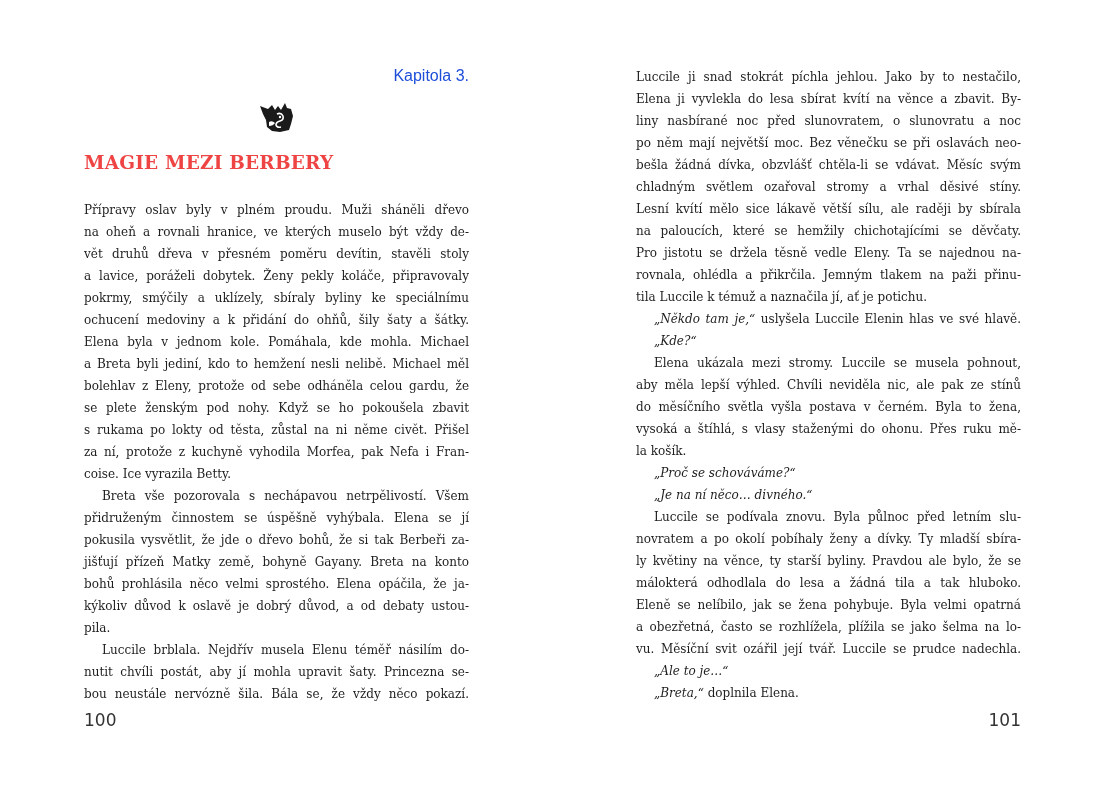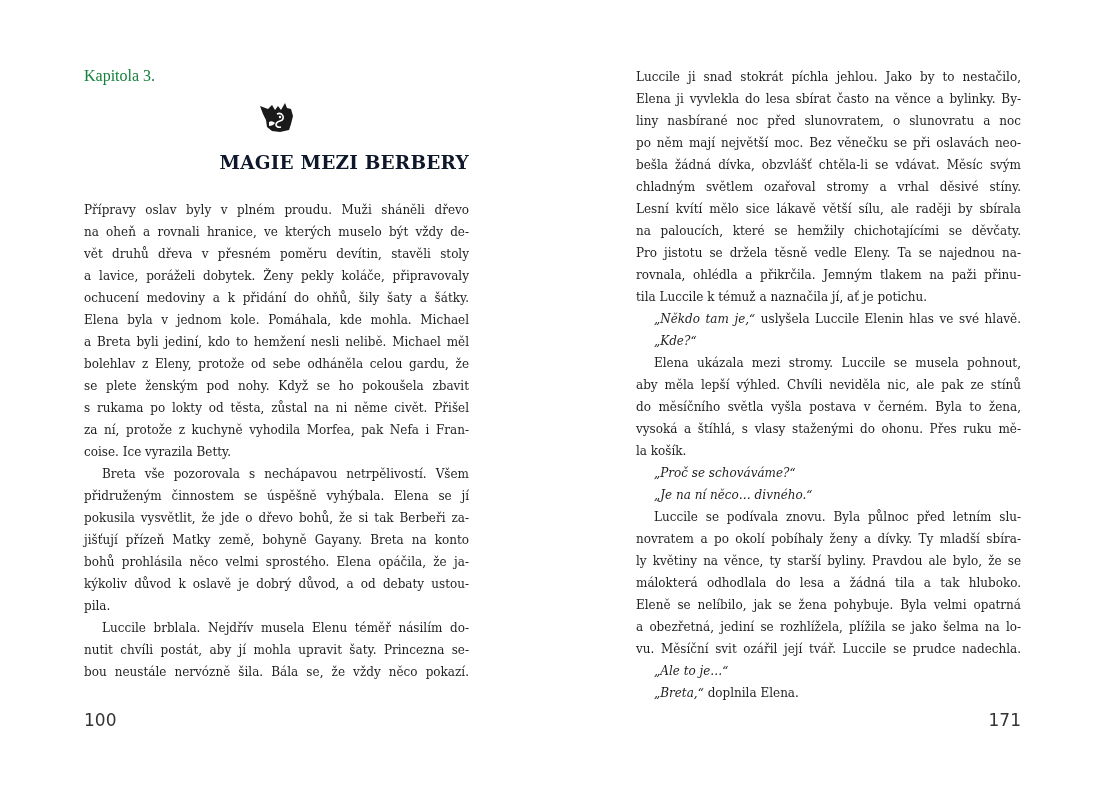--- a/index.html
+++ b/index.html
@@ -1,24 +1,24 @@
 <!DOCTYPE html>
 <html><head>
 <meta charset="utf-8">
 <style>
   html, body { margin: 0; padding: 0; background: #ffffff; }
   body { width: 1105px; height: 800px; position: relative; overflow: hidden; color: #1e1e1e; }
   .page { position: absolute; top: 0; height: 800px; }
   .page.left { left: 84px; width: 385px; }
   .page.right { left: 636px; width: 385px; }
-  .chapter-label { position: absolute; top: 67px; left: 0; width: 385px; text-align: left;
-    font-family: Liberation Serif, serif; font-size: 16px; color: #15803d; }
+  .chapter-label { position: absolute; top: 67px; left: 0; width: 385px; text-align: right;
+    font-family: Liberation Sans, sans-serif; font-size: 16px; color: #1d4ed8; }
   .ornament { position: absolute; top: 100px; left: 174px; width: 38px; height: 34px; }
-  .chapter-title { position: absolute; top: 152px; left: 0; width: 385px; text-align: right;
-    font-family: "DejaVu Serif", serif; font-weight: bold; font-size: 18.5px; letter-spacing: 0.2px; color: #0f172a; }
+  .chapter-title { position: absolute; top: 152px; left: 0; width: 385px; text-align: left;
+    font-family: "DejaVu Serif", serif; font-weight: bold; font-size: 18.5px; letter-spacing: 0.2px; color: #ef4444; }
   .body { position: absolute; left: 0; width: 385px; font-family: "DejaVu Serif", serif;
     font-size: 12px; line-height: 22px; }
   .page.left .body { top: 199px; }
   .page.right .body { top: 66px; }
   .line { display: block; white-space: nowrap; text-align: justify; text-align-last: justify; height: 22px; }
   .line.last { text-align-last: left; }
   .line.indent { padding-left: 18px; }
   .italic { font-style: italic; }
   .page-number { position: absolute; top: 710px; font-family: "DejaVu Sans", sans-serif; font-size: 17px; color: #333; }
   .page.left .page-number { left: 0; }
@@ -36,20 +36,21 @@
       <path d="M11 22 q3 -2 6 1 q-2 3 -6 3 z" fill="#fff"></path>
       <circle cx="22" cy="17" r="1.2" fill="#fff"></circle>
     </svg>
   </div>
   <div class="chapter-title">MAGIE MEZI BERBERY</div>
   <div class="body" id="left-body">
       <span class="line"><span>Přípravy oslav byly v plném proudu. Muži sháněli dřevo</span></span>
       <span class="line"><span>na oheň a rovnali hranice, ve kterých muselo být vždy de-</span></span>
       <span class="line"><span>vět druhů dřeva v přesném poměru devítin, stavěli stoly</span></span>
       <span class="line"><span>a lavice, poráželi dobytek. Ženy pekly koláče, připravovaly</span></span>
+      <span class="line"><span>pokrmy, smýčily a uklízely, sbíraly byliny ke speciálnímu</span></span>
       <span class="line"><span>ochucení medoviny a k přidání do ohňů, šily šaty a šátky.</span></span>
       <span class="line"><span>Elena byla v jednom kole. Pomáhala, kde mohla. Michael</span></span>
       <span class="line"><span>a Breta byli jediní, kdo to hemžení nesli nelibě. Michael měl</span></span>
       <span class="line"><span>bolehlav z Eleny, protože od sebe odháněla celou gardu, že</span></span>
       <span class="line"><span>se plete ženským pod nohy. Když se ho pokoušela zbavit</span></span>
       <span class="line"><span>s rukama po lokty od těsta, zůstal na ni něme civět. Přišel</span></span>
       <span class="line"><span>za ní, protože z kuchyně vyhodila Morfea, pak Nefa i Fran-</span></span>
       <span class="line last"><span>coise. Ice vyrazila Betty.</span></span>
       <span class="line indent"><span>Breta vše pozorovala s nechápavou netrpělivostí. Všem</span></span>
       <span class="line"><span>přidruženým činnostem se úspěšně vyhýbala. Elena se jí</span></span>
@@ -61,21 +62,21 @@
       <span class="line indent"><span>Luccile brblala. Nejdřív musela Elenu téměř násilím do-</span></span>
       <span class="line"><span>nutit chvíli postát, aby jí mohla upravit šaty. Princezna se-</span></span>
       <span class="line"><span>bou neustále nervózně šila. Bála se, že vždy něco pokazí.</span></span>
     </div>
   <div class="page-number">100</div>
 </div>
 
 <div class="page right">
   <div class="body" id="right-body">
       <span class="line"><span>Luccile ji snad stokrát píchla jehlou. Jako by to nestačilo,</span></span>
-      <span class="line"><span>Elena ji vyvlekla do lesa sbírat často na věnce a bylinky. By-</span></span>
+      <span class="line"><span>Elena ji vyvlekla do lesa sbírat kvítí na věnce a zbavit. By-</span></span>
       <span class="line"><span>liny nasbírané noc před slunovratem, o slunovratu a noc</span></span>
       <span class="line"><span>po něm mají největší moc. Bez věnečku se při oslavách neo-</span></span>
       <span class="line"><span>bešla žádná dívka, obzvlášť chtěla-li se vdávat. Měsíc svým</span></span>
       <span class="line"><span>chladným světlem ozařoval stromy a vrhal děsivé stíny.</span></span>
       <span class="line"><span>Lesní kvítí mělo sice lákavě větší sílu, ale raději by sbírala</span></span>
       <span class="line"><span>na paloucích, které se hemžily chichotajícími se děvčaty.</span></span>
       <span class="line"><span>Pro jistotu se držela těsně vedle Eleny. Ta se najednou na-</span></span>
       <span class="line"><span>rovnala, ohlédla a přikrčila. Jemným tlakem na paži přinu-</span></span>
       <span class="line last"><span>tila Luccile k témuž a naznačila jí, ať je potichu.</span></span>
       <span class="line indent"><span class="italic">„Někdo tam je,“</span><span> uslyšela Luccile Elenin hlas ve své hlavě.</span></span>
@@ -85,19 +86,19 @@
       <span class="line"><span>do měsíčního světla vyšla postava v černém. Byla to žena,</span></span>
       <span class="line"><span>vysoká a štíhlá, s vlasy staženými do ohonu. Přes ruku mě-</span></span>
       <span class="line last"><span>la košík.</span></span>
       <span class="line indent last"><span class="italic">„Proč se schováváme?“</span></span>
       <span class="line indent last"><span class="italic">„Je na ní něco… divného.“</span></span>
       <span class="line indent"><span>Luccile se podívala znovu. Byla půlnoc před letním slu-</span></span>
       <span class="line"><span>novratem a po okolí pobíhaly ženy a dívky. Ty mladší sbíra-</span></span>
       <span class="line"><span>ly květiny na věnce, ty starší byliny. Pravdou ale bylo, že se</span></span>
       <span class="line"><span>málokterá odhodlala do lesa a žádná tila a tak hluboko.</span></span>
       <span class="line"><span>Eleně se nelíbilo, jak se žena pohybuje. Byla velmi opatrná</span></span>
-      <span class="line"><span>a obezřetná, jediní se rozhlížela, plížila se jako šelma na lo-</span></span>
+      <span class="line"><span>a obezřetná, často se rozhlížela, plížila se jako šelma na lo-</span></span>
       <span class="line"><span>vu. Měsíční svit ozářil její tvář. Luccile se prudce nadechla.</span></span>
       <span class="line indent last"><span class="italic">„Ale to je…“</span></span>
       <span class="line indent last"><span class="italic">„Breta,“</span><span> doplnila Elena.</span></span>
     </div>
-  <div class="page-number">171</div>
+  <div class="page-number">101</div>
 </div>
 
 </body></html>

